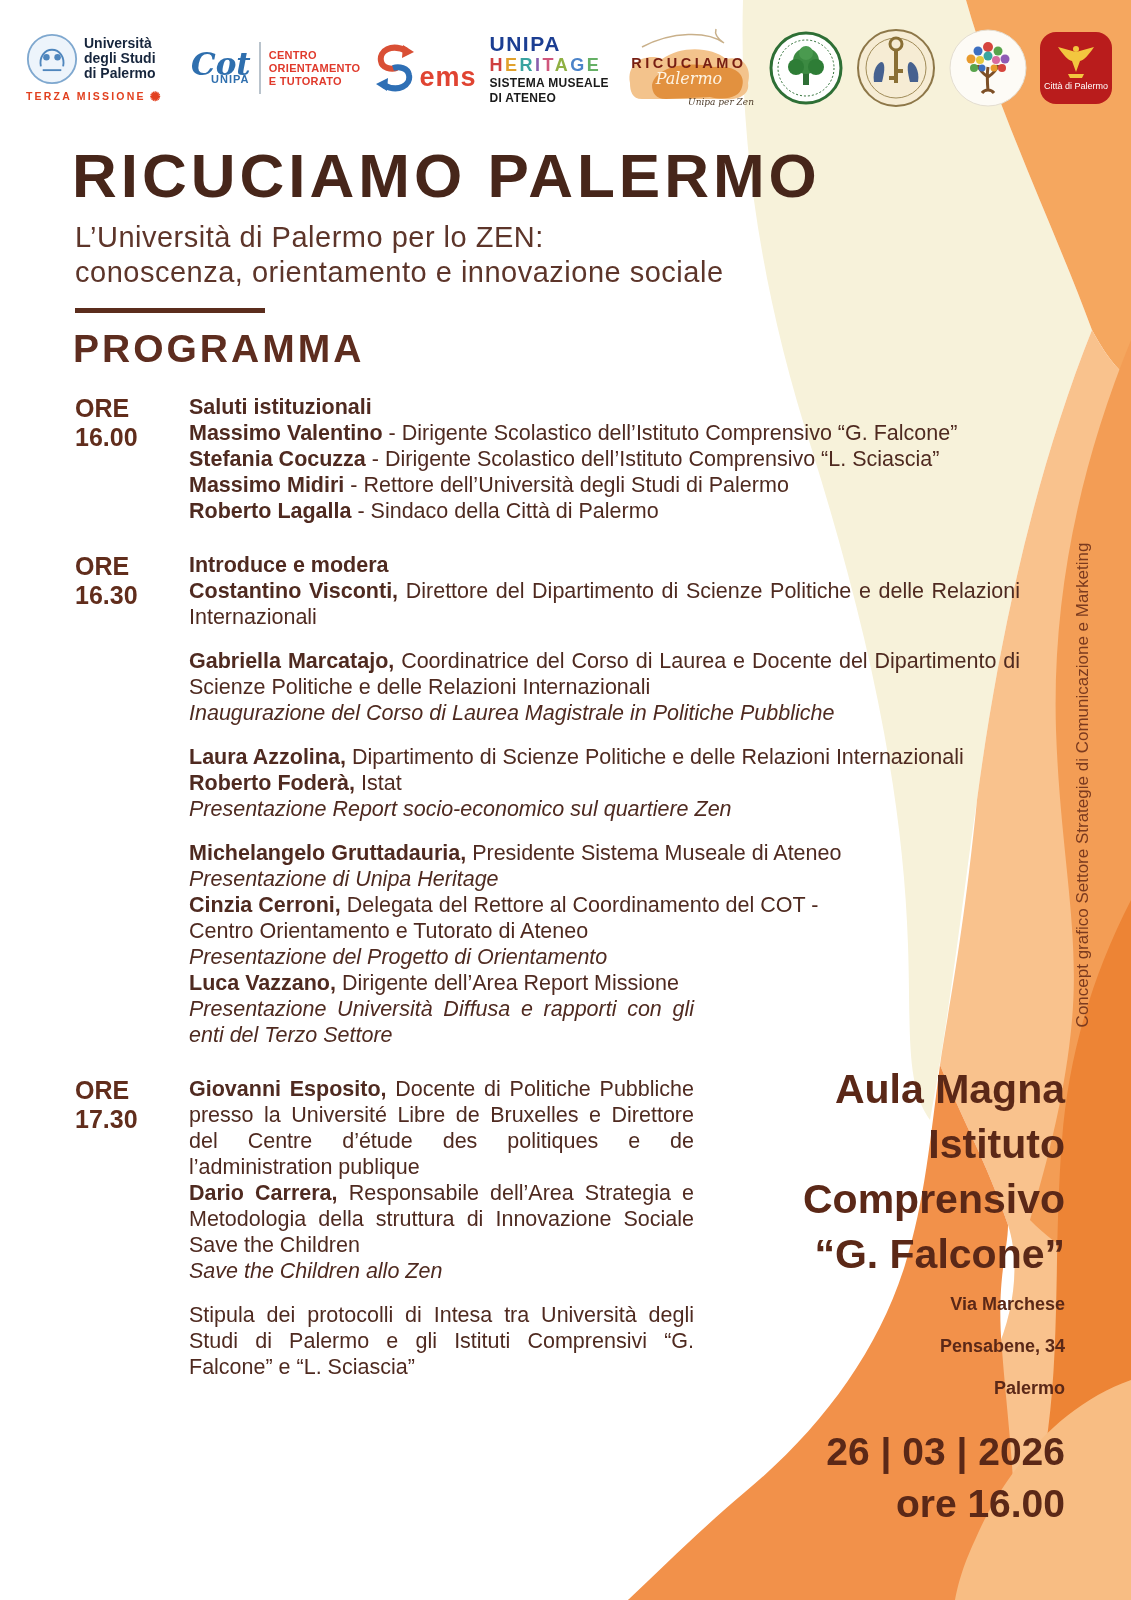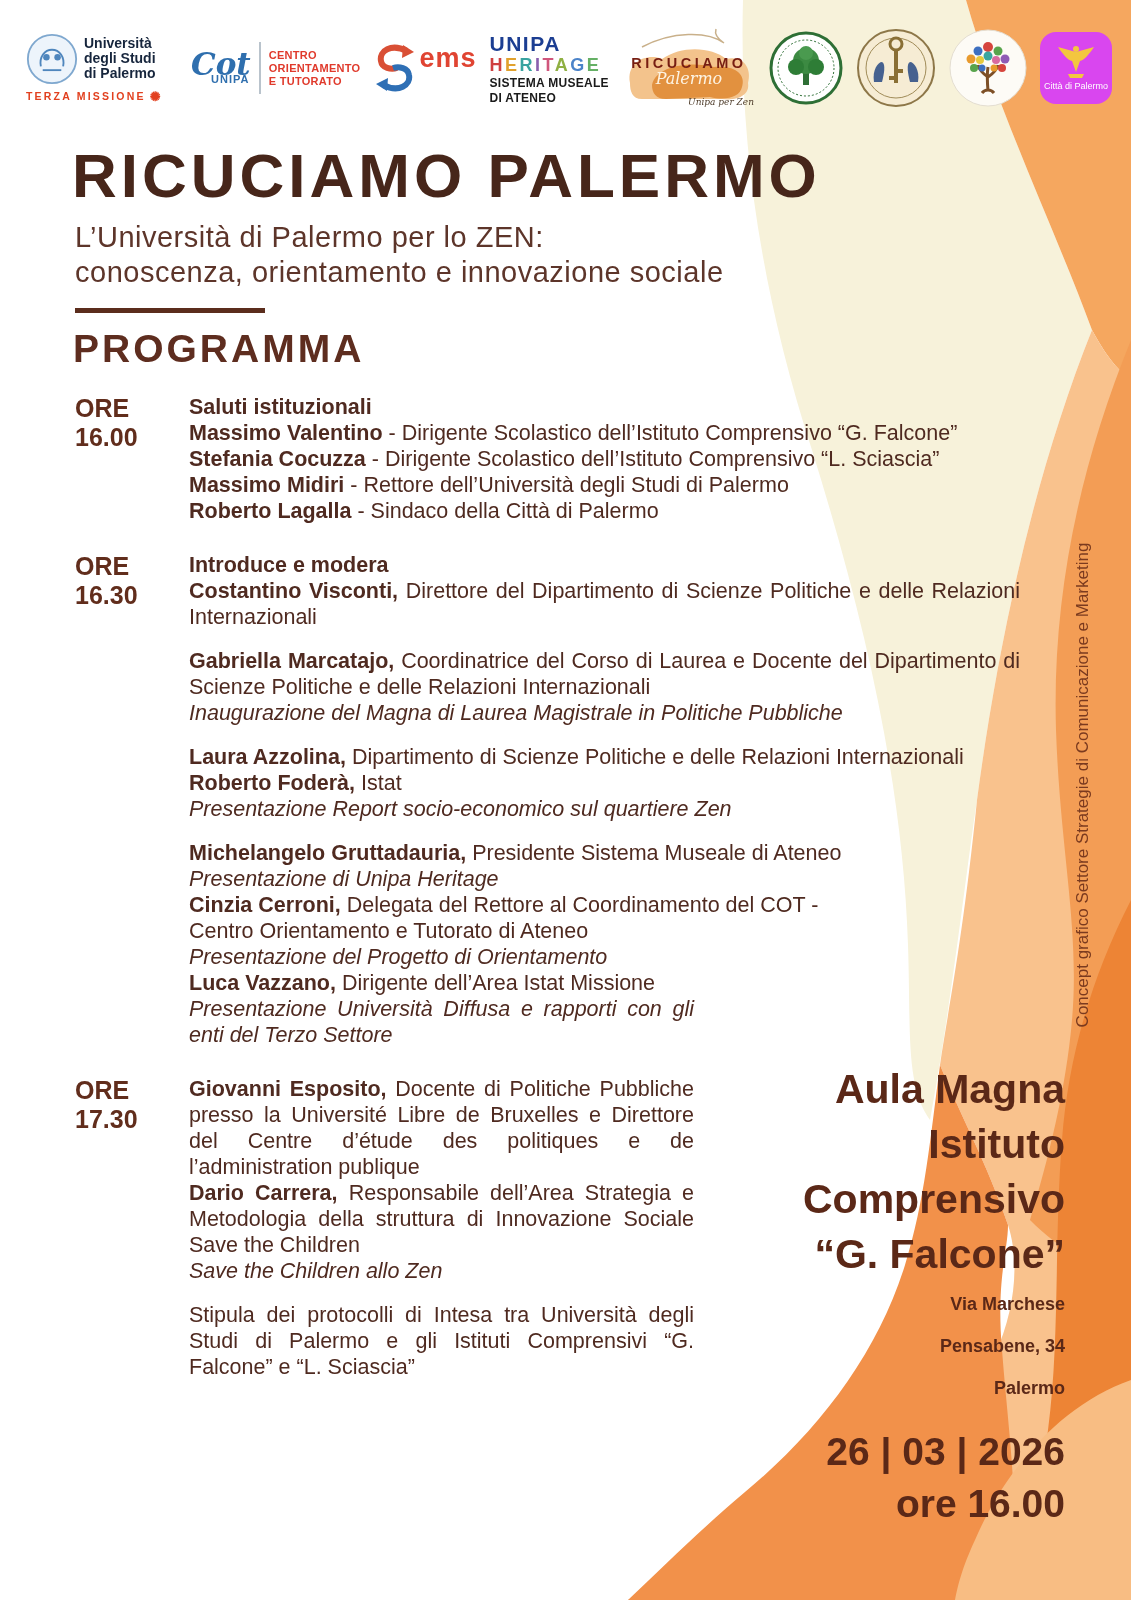--- a/index.html
+++ b/index.html
@@ -22,38 +22,38 @@
     color:#e2401f;font-weight:bold;font-size:10.5px;letter-spacing:2.2px;}
   .lg-unipa .tag .fl{font-size:13px;letter-spacing:0;}
   
   .lg-cot{display:flex;align-items:center;gap:8px;}
   .lg-cot .script{font-family:"DejaVu Serif",serif;font-style:italic;font-weight:bold;
     font-size:31px;color:#2f6fae;line-height:26px;}
   .lg-cot .sub{font-size:11px;font-weight:bold;color:#2f6fae;letter-spacing:1px;margin:-4px 0 0 20px;}
   .lg-cot .bar{width:2px;height:52px;background:#b9c3cc;}
   .lg-cot .right{color:#e03a2c;font-weight:bold;font-size:11px;line-height:13px;letter-spacing:.3px;}
   
-  .lg-ems{display:flex;align-items:flex-start;gap:2px;}
+  .lg-ems{display:flex;align-items:flex-end;gap:2px;}
   .lg-ems .label{color:#e04432;font-size:27px;font-weight:600;letter-spacing:1px;}
   
   .lg-her{line-height:1;}
   .lg-her .top{font-size:21px;font-weight:800;color:#1c3e92;letter-spacing:1.5px;}
   .lg-her .mid{font-size:18px;font-weight:800;letter-spacing:2.5px;margin-top:2px;}
   .lg-her .b{font-size:12px;font-weight:bold;color:#1a1a1a;margin-top:3px;letter-spacing:.3px;}
   
   .lg-ric{position:relative;width:134px;height:86px;}
   .lg-ric svg{position:absolute;inset:0;}
   .lg-ric .main{position:absolute;top:30px;left:0;right:0;text-align:center;
     font-size:14.5px;font-weight:800;letter-spacing:3.5px;color:#771e12;}
   .lg-ric .script{position:absolute;top:44px;left:0;right:0;text-align:center;
     font-family:"DejaVu Serif",serif;font-style:italic;font-size:16px;color:#fdf3e2;}
   .lg-ric .sub{position:absolute;bottom:4px;right:2px;font-family:"DejaVu Serif",serif;
     font-style:italic;font-size:9px;color:#4c3a28;}
   
-  .lg-citta{width:72px;height:72px;background:#d946ef;border-radius:16px;
+  .lg-citta{width:72px;height:72px;background:#b91c1c;border-radius:16px;
     display:flex;flex-direction:column;align-items:center;justify-content:center;gap:2px;}
   .lg-citta .label{color:#fff;font-size:9px;}
   
   .title{position:absolute;left:72px;top:140px;z-index:2;
     font-size:62px;font-weight:800;letter-spacing:4px;color:#47261a;line-height:72px;}
   .subtitle{position:absolute;left:75px;top:220px;z-index:2;
     font-size:29px;line-height:35px;color:#5d352a;letter-spacing:.5px;}
   .rule{position:absolute;left:75px;top:308px;width:190px;height:5px;background:#5b2d1d;z-index:2;}
   .prog-heading{position:absolute;left:73px;top:327px;z-index:2;
     font-size:39px;font-weight:800;letter-spacing:3px;color:#5e2d1f;}
@@ -230,29 +230,29 @@
     </div>
     <div class="session">
       <div class="time">
         <div>ORE</div>
         <div>16.30</div>
       </div>
       <div class="content">
         <p class=""><span class="b">Introduce e modera</span></p>
         <p class="justify "><span class="b">Costantino Visconti,</span><span class="n"> Direttore del Dipartimento di Scienze Politiche e delle Relazioni Internazionali</span></p>
         <p class="justify gap"><span class="b">Gabriella Marcatajo,</span><span class="n"> Coordinatrice del Corso di Laurea e Docente del Dipartimento di Scienze Politiche e delle Relazioni Internazionali</span></p>
-        <p class=""><span class="i">Inaugurazione del Magna di Laurea Magistrale in Politiche Pubbliche</span></p>
+        <p class=""><span class="i">Inaugurazione del Corso di Laurea Magistrale in Politiche Pubbliche</span></p>
         <p class="justify gap"><span class="b">Laura Azzolina,</span><span class="n"> Dipartimento di Scienze Politiche e delle Relazioni Internazionali</span></p>
         <p class=""><span class="b">Roberto Foderà,</span><span class="n"> Istat</span></p>
         <p class=""><span class="i">Presentazione Report socio-economico sul quartiere Zen</span></p>
         <p class="gap"><span class="b">Michelangelo Gruttadauria,</span><span class="n"> Presidente Sistema Museale di Ateneo</span></p>
         <p class=""><span class="i">Presentazione di Unipa Heritage</span></p>
         <p class="mid "><span class="b">Cinzia Cerroni,</span><span class="n"> Delegata del Rettore al Coordinamento del COT - Centro Orientamento e Tutorato di Ateneo</span></p>
         <p class=""><span class="i">Presentazione del Progetto di Orientamento</span></p>
-        <p class="justify narrow "><span class="b">Luca Vazzano,</span><span class="n"> Dirigente dell’Area Istat Missione</span></p>
+        <p class="justify narrow "><span class="b">Luca Vazzano,</span><span class="n"> Dirigente dell’Area Report Missione</span></p>
         <p class="justify narrow "><span class="i">Presentazione Università Diffusa e rapporti con gli enti del Terzo Settore</span></p>
       </div>
     </div>
     <div class="session">
       <div class="time">
         <div>ORE</div>
         <div>17.30</div>
       </div>
       <div class="content">
         <p class="justify narrow "><span class="b">Giovanni Esposito,</span><span class="n"> Docente di Politiche Pubbliche presso la Université Libre de Bruxelles e Direttore del Centre d’étude des politiques e de l’administration publique</span></p>

